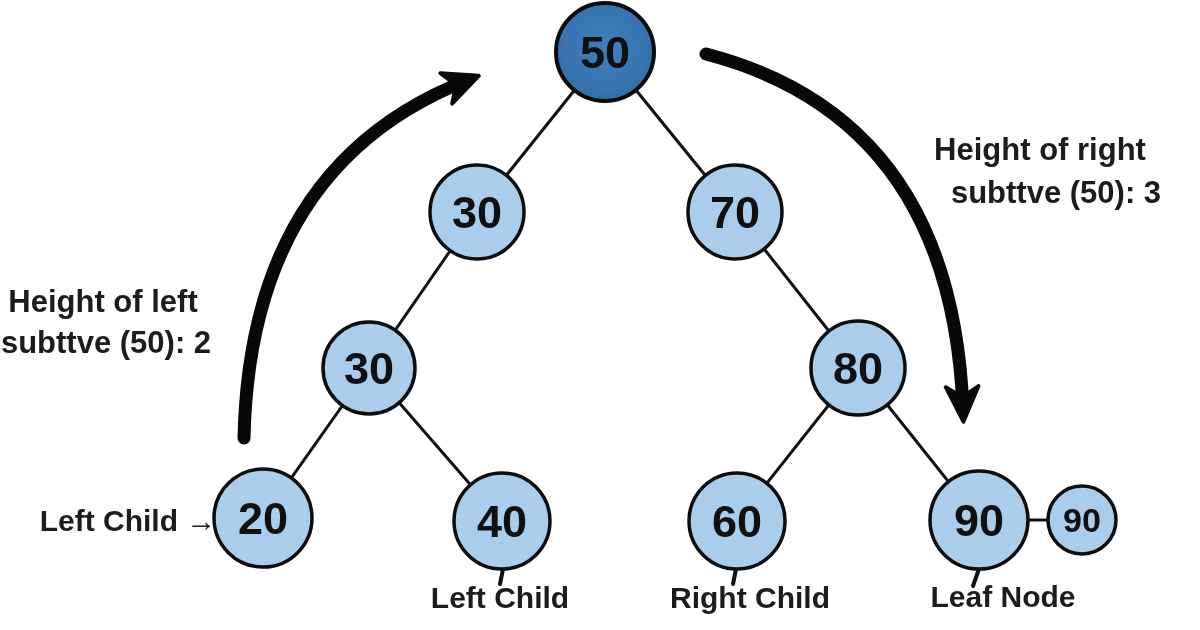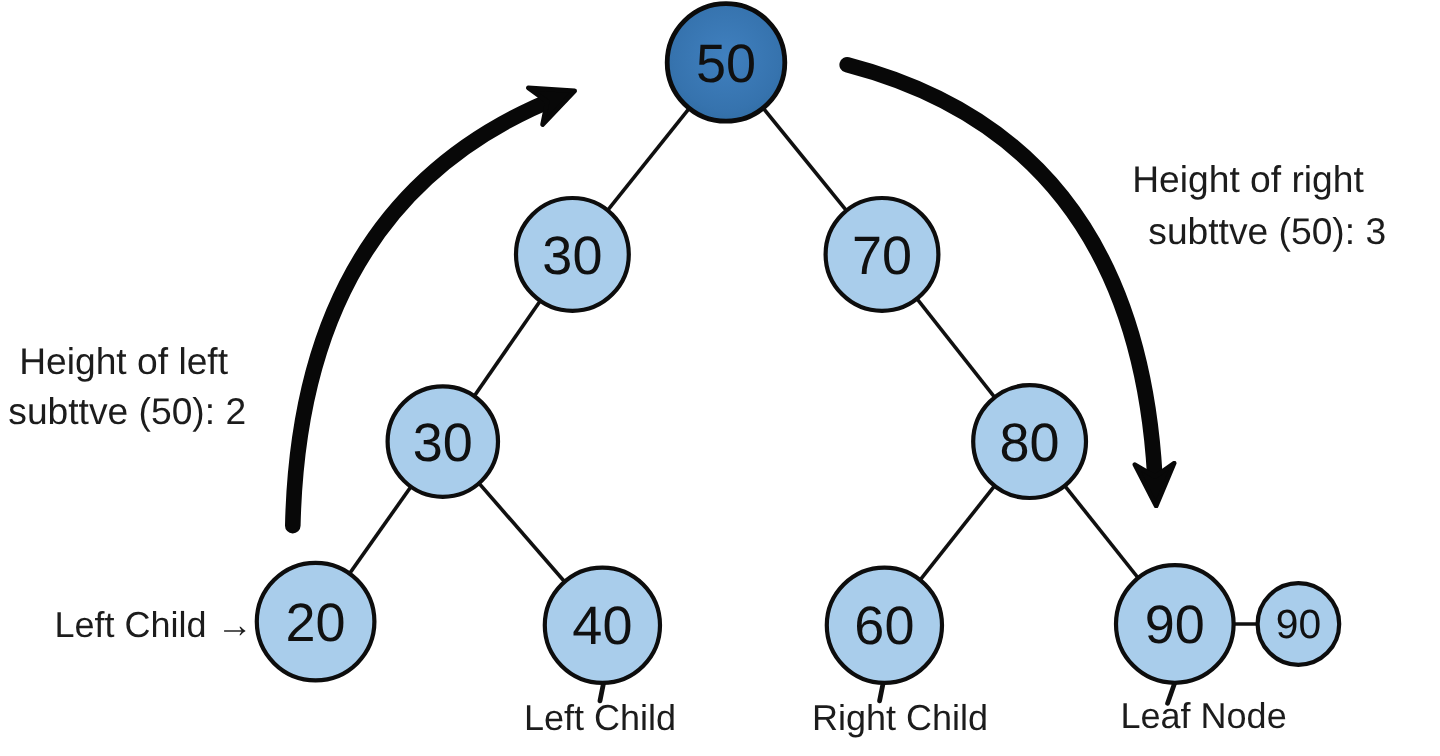--- a/index.html
+++ b/index.html
@@ -2,21 +2,21 @@
 <html><head>
 <meta charset="utf-8">
 <style>
   html, body {
     margin: 0; padding: 0;
     width: 1200px; height: 630px;
     background: #ffffff;
     overflow: hidden;
     font-family: "Liberation Sans", sans-serif;
   }
-  .stage { position: relative; width: 1200px; height: 630px; }
+  .stage { position: relative; width: 1200px; height: 630px; font-weight: bold; }
   svg { position: absolute; left: 0; top: 0; display: block; }
   .edge { stroke: #101010; stroke-width: 3; }
   .tick { stroke: #101010; stroke-width: 4; stroke-linecap: round; }
   .node-circle { fill: #a9cdeb; stroke: #0d0d0d; stroke-width: 3.5; }
   .root-circle { fill: url(#rootGrad); stroke: #0b0b0b; stroke-width: 4; }
   .node-text {
     fill: #101010; font-size: 45px; text-anchor: middle;
     font-family: "Liberation Sans", sans-serif;
   }
   .node-text.small { font-size: 34px; }

